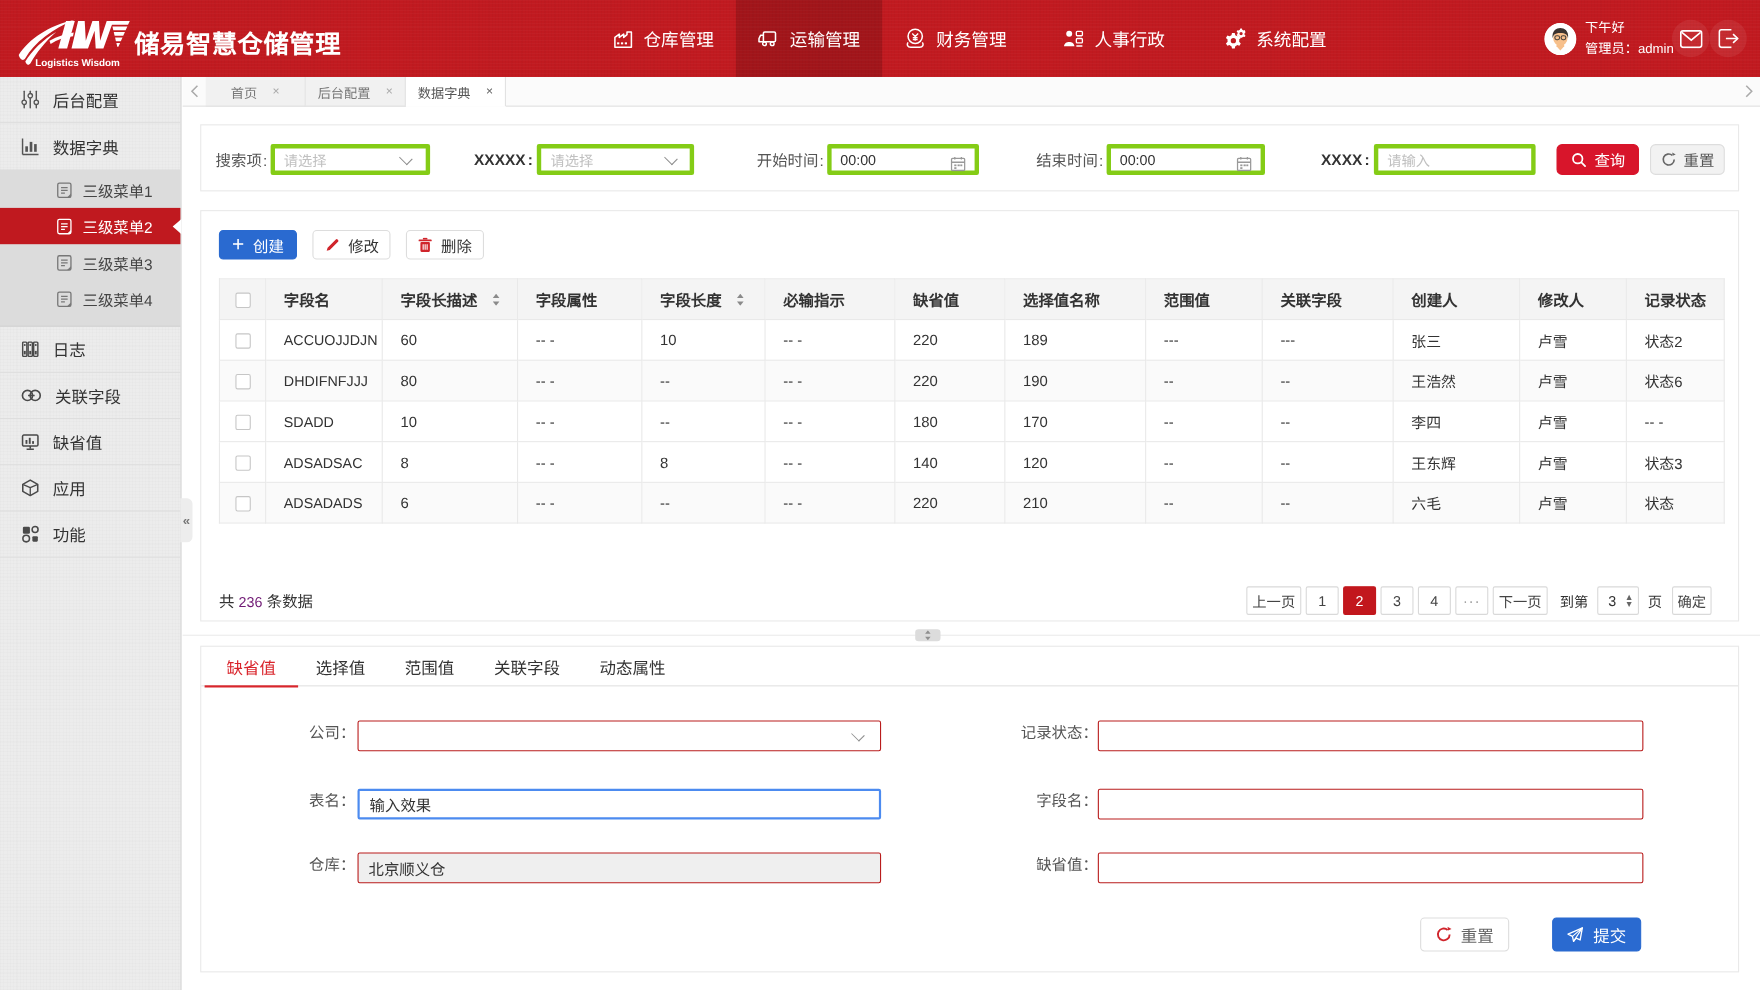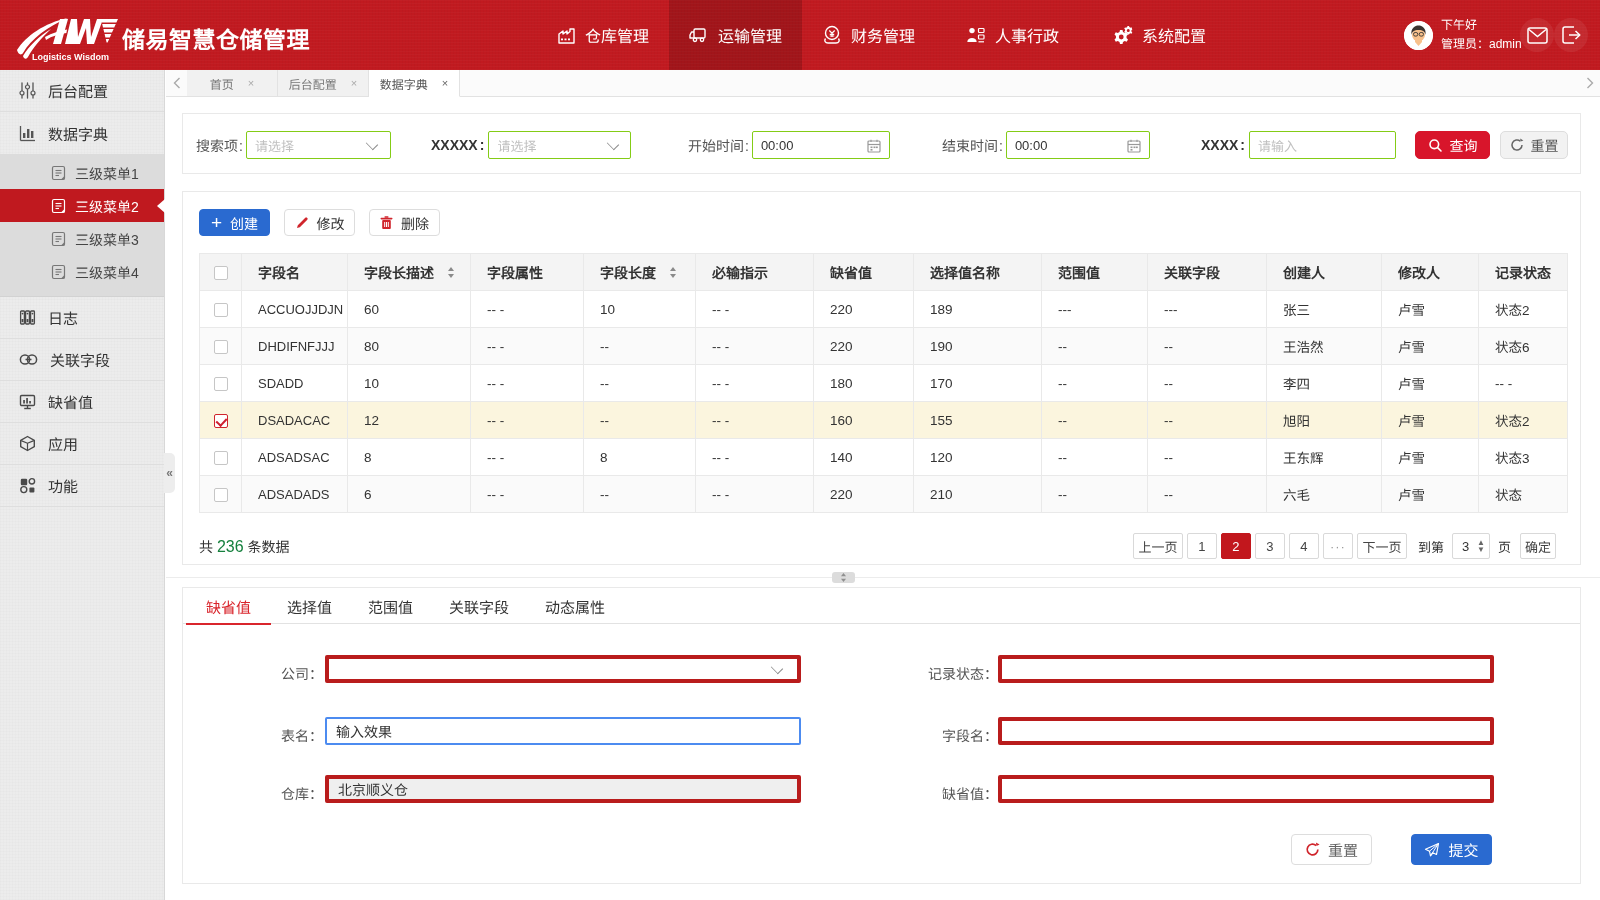--- a/index.html
+++ b/index.html
@@ -49,21 +49,21 @@
 .ttab .x { margin-left:14px; color:#aaa; font-size:11px; }
 .ttab.on { background:#fff; color:#555; border-bottom:1px solid #fff; }
 .ttab.on .x { color:#666; }
 
 
 .content { position:absolute; left:166px; top:98px; width:1558px; height:802px; background:#fff; }
 .card { position:absolute; background:#fff; border:1px solid #e9e9e9; }
 .card1 { left:16px; top:15px; width:1399px; height:61px; }
 .f-row { position:absolute; top:17px; height:28px; display:flex; align-items:center; }
 .f-label { font-size:14px; color:#555; }
-.sel-box, .inp-box { position:relative; height:28px; border:1px solid #84cc16; border-radius:2px; background:#fff; font-size:13px; color:#333; display:flex; align-items:center; padding:0 8px; }
+.sel-box, .inp-box { position:relative; height:28px; border:4px solid #84cc16; border-radius:2px; background:#fff; font-size:13px; color:#333; display:flex; align-items:center; padding:0 8px; }
 .ph { color:#c0c0c0; }
 .chev { position:absolute; right:11px; top:50%; margin-top:-7px; width:13px; height:13px; }
 .chev::before { content:""; position:absolute; left:1.5px; top:1px; width:9px; height:9px; border-right:1.3px solid #8c8c8c; border-bottom:1.3px solid #8c8c8c; transform:rotate(45deg) scale(1,0.75); }
 .cal { position:absolute; right:8px; top:7px; }
 
 .btn { display:inline-flex; align-items:center; justify-content:center; border-radius:5px; font-size:14px; }
 .btn-red { background:#d8152b; color:#fff; border:1px solid #d8152b; }
 .btn-gray { background:#f2f2f2; color:#555; border:1px solid #ddd; }
 .btn-blue { background:#2a6ad0; color:#fff; border:1px solid #2a6ad0; }
 .btn-white { background:#fff; color:#333; border:1px solid #ddd; }
@@ -80,21 +80,21 @@
 th { background:#f4f4f4; font-weight:bold; color:#333; }
 td { color:#333; }
 tr.even td { background:#fafafa; }
 tr.sel-row td { background:#fbf5de; }
 .sort { display:inline-block; vertical-align:0px; margin-left:13px; }
 .cbx { display:inline-block; width:14px; height:14px; border:1px solid #c6c6c6; border-radius:2px; background:#fff; vertical-align:middle; }
 .cbx.on { border-color:#d0252c; position:relative; }
 .cbx.on::after { content:""; position:absolute; left:3.5px; top:1px; width:5px; height:8px; border-right:2px solid #cf2030; border-bottom:2px solid #cf2030; transform:rotate(43deg); }
 .pager { position:absolute; left:16px; right:24px; top:341px; height:26px; display:flex; align-items:center; font-size:13px; color:#333; }
 .total { font-size:14px; }
-.total b { color:#15803d; font-weight:normal; font-size:16px;text-align:right; }
+.total b { color:#701a75; font-weight:normal; font-size:13px;text-align:right; }
 .pager-right { margin-left:auto; display:flex; align-items:center; }
 .pg { min-width:30px; height:26px; border:1px solid #d9d9d9; border-radius:2px; background:#fff; display:flex; align-items:center; justify-content:center; padding:0 4px; margin-left:4px; color:#444; }
 .pg.wide { width:50px; padding:0; }
 .pg.num { padding:0; }
 .pg.on { background:#c2171d; border-color:#c2171d; color:#fff; }
 .pg.dots { border:1px solid #d9d9d9; color:#999; letter-spacing:1px; }
 .jump { margin-left:11px; display:flex; align-items:center; }
 .jump .spin { width:38px; height:26px; border:1px solid #d9d9d9; border-radius:2px; margin:0 8px; display:flex; align-items:center; position:relative; padding-left:9px; }
 .spin .arrows { position:absolute; right:4px; top:5px; font-size:8px; color:#666; line-height:0.9; }
 
@@ -102,23 +102,23 @@
 .divline { position:absolute; left:0; top:479px; width:1434px; height:1px; background:#ececec; }
 .pill { position:absolute; left:666px; top:474px; width:23px; height:11px; background:#dcdcdc; border-radius:3px; display:flex; align-items:center; justify-content:center; }
 
 
 .card3 { left:16px; top:489px; width:1399px; height:297px; }
 .btabs { position:absolute; left:0; top:0; width:100%; height:36px; border-bottom:1px solid #e2e2e2; display:flex; padding-left:23px; }
 .btab { position:relative; height:36px; display:flex; align-items:center; font-size:15px; color:#333; margin-right:36px; }
 .btab.on { color:#d9252c; }
 .btab.on::after { content:""; position:absolute; left:-20px; right:-20px; bottom:-1px; height:2px; background:#d9252c; }
 .form-area { position:absolute; left:0; top:36px; width:100%; }
-.fr { position:absolute; height:28px; display:flex; align-items:flex-end; }
+.fr { position:absolute; height:28px; display:flex; align-items:flex-start; }
 .fr .lbl { font-size:14px; color:#555; text-align:right; }
-.finput { height:28px; border:4px solid #b91c1c; border-radius:2px; background:#fff; display:flex; align-items:center; padding:0 9px; font-size:14px; color:#333; position:relative; }
+.finput { height:28px; border:1px solid #b91c1c; border-radius:2px; background:#fff; display:flex; align-items:center; padding:0 9px; font-size:14px; color:#333; position:relative; }
 .finput.focus { border:2px solid #4c8bf0; }
 .finput.disabled { background:#efefef; }
 .fbtns { position:absolute; top:246px; right:88px; display:flex; }
 .fbtns .btn { width:81px; height:31px; border-radius:4px; margin-left:39px; font-size:15px; }
 </style>
 </head>
 <body>
 <div id="app">
 
   <div class="topbar">
@@ -455,35 +455,20 @@
                 <td>--</td>
                 <td>-- -</td>
                 <td>180</td>
                 <td>170</td>
                 <td>--</td>
                 <td>--</td>
                 <td>李四</td>
                 <td>卢雪</td>
                 <td>-- -</td>
           </tr>
-          <tr class="sel-row">
-            <td style="padding-left:0;text-align:center;"><span class="cbx on"></span></td>
-            <td>DSADACAC</td>
-                <td>12</td>
-                <td>-- -</td>
-                <td>--</td>
-                <td>-- -</td>
-                <td>160</td>
-                <td>155</td>
-                <td>--</td>
-                <td>--</td>
-                <td>旭阳</td>
-                <td>卢雪</td>
-                <td>状态2</td>
-          </tr>
           <tr>
             <td style="padding-left:0;text-align:center;"><span class="cbx"></span></td>
             <td>ADSADSAC</td>
                 <td>8</td>
                 <td>-- -</td>
                 <td>8</td>
                 <td>-- -</td>
                 <td>140</td>
                 <td>120</td>
                 <td>--</td>

